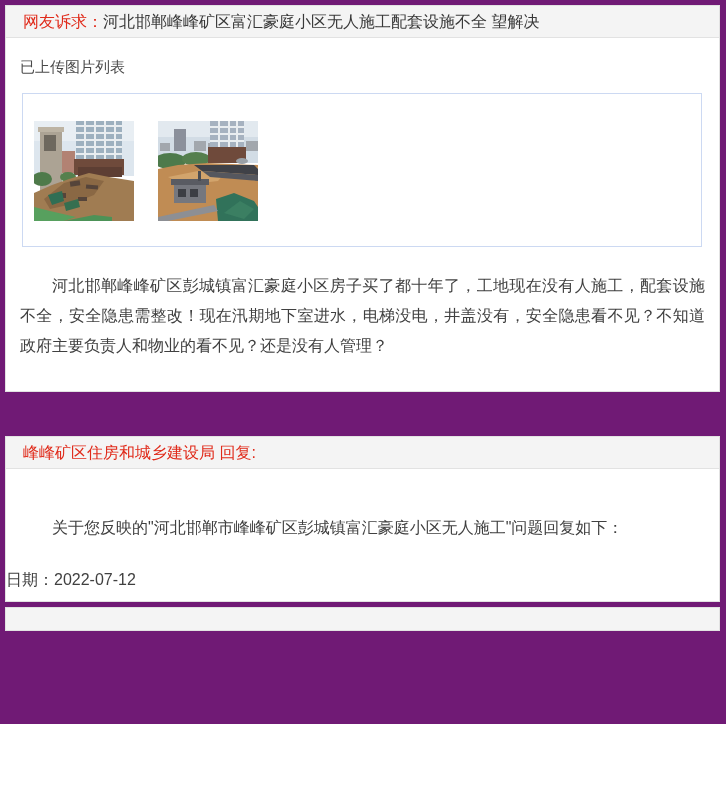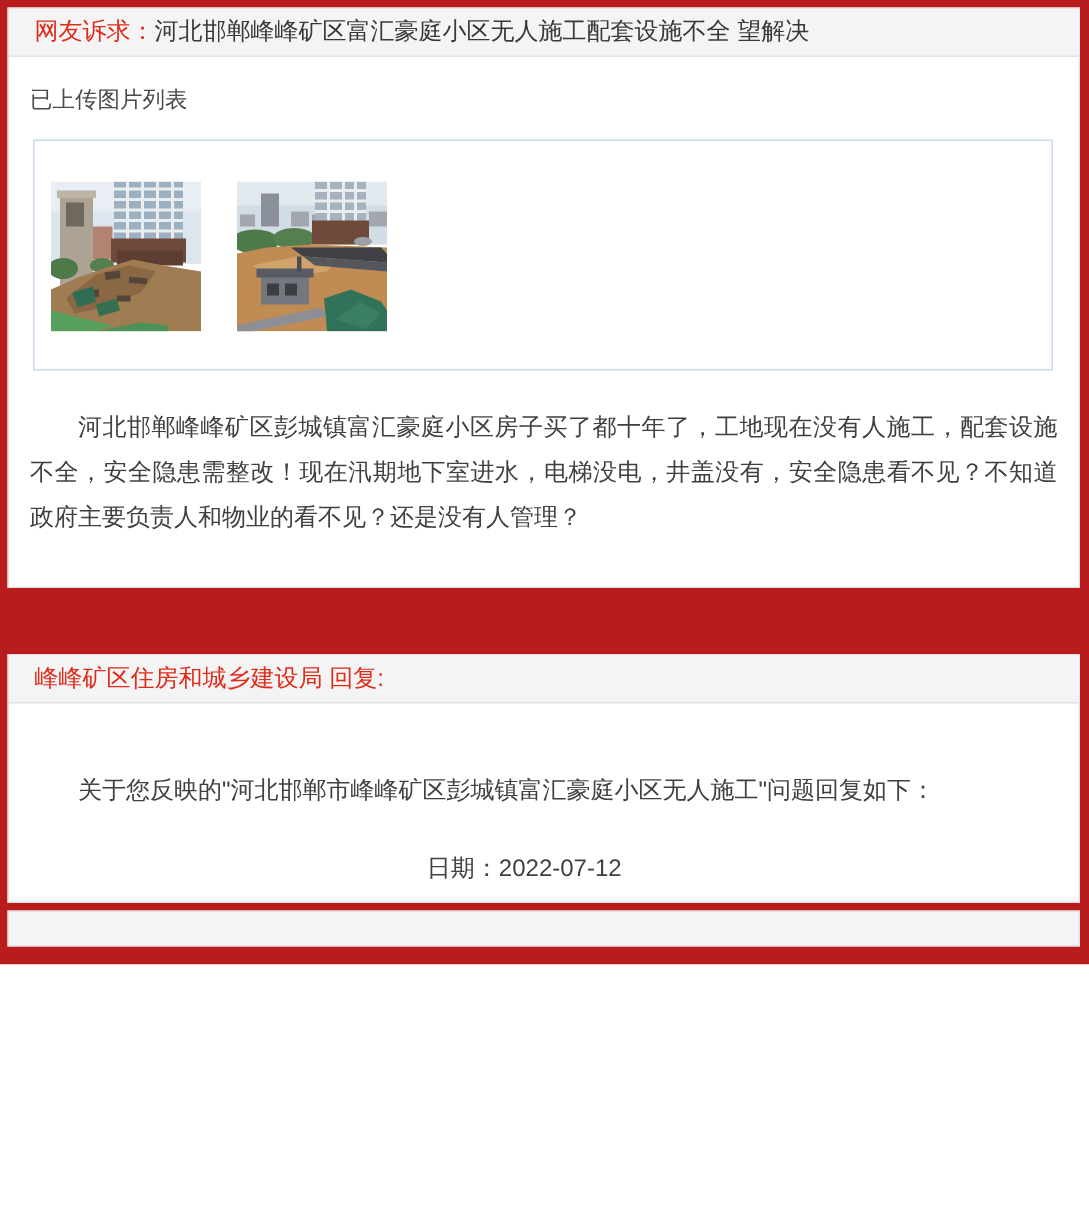--- a/index.html
+++ b/index.html
@@ -1,20 +1,20 @@
 <!DOCTYPE html>
 <html><head>
 <meta charset="utf-8">
 <style>
   * { margin:0; padding:0; box-sizing:border-box; }
   html,body { background:#fff; }
   body { font-family:"Liberation Sans","DejaVu Sans",sans-serif; }
   .page {
-    position:relative; width:726px; height:643px;
-    background:#b91c1c; overflow:hidden; margin:0 auto;
+    position:relative; width:726px; height:724px;
+    background:#701a75; overflow:hidden; margin:0 auto;
   }
   .card {
     margin:0 6px 0 5px;
     border:1px solid #e2e2e2;
     background:#fff;
   }
   .card.first { margin-top:5px; }
   .card.reply-card { margin-top:44px; }
   .card-header {
     background:#f4f4f4;
@@ -57,21 +57,21 @@
     color:#404040;
     text-indent:2em;
     text-align:justify;
   }
   .card.first { padding-bottom:30px; }
   .reply-intro { margin-top:44px; }
   .reply-body { margin-top:22px; }
   .reply-date {
     margin:26px 26px 0 0;
     padding-bottom:10px;
-    text-align:center;
+    text-align:left;
     font-size:16px;
     line-height:22px;
     color:#404040;
   }
   .next-bar {
     margin:5px 6px 0 5px;
     height:24px;
     background:#f4f4f4;
     border:1px solid #e2e2e2;
   }

